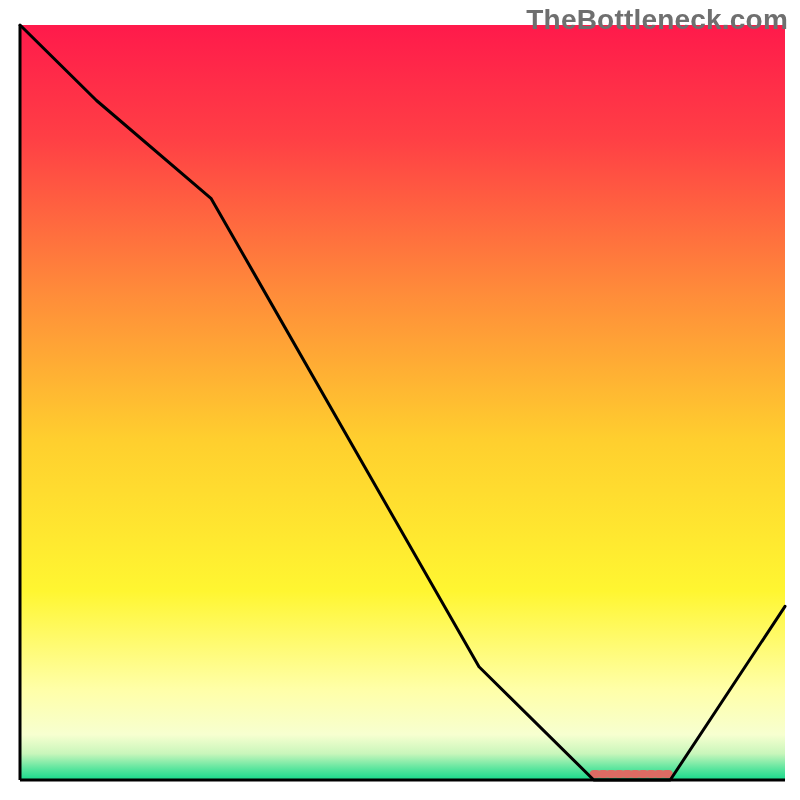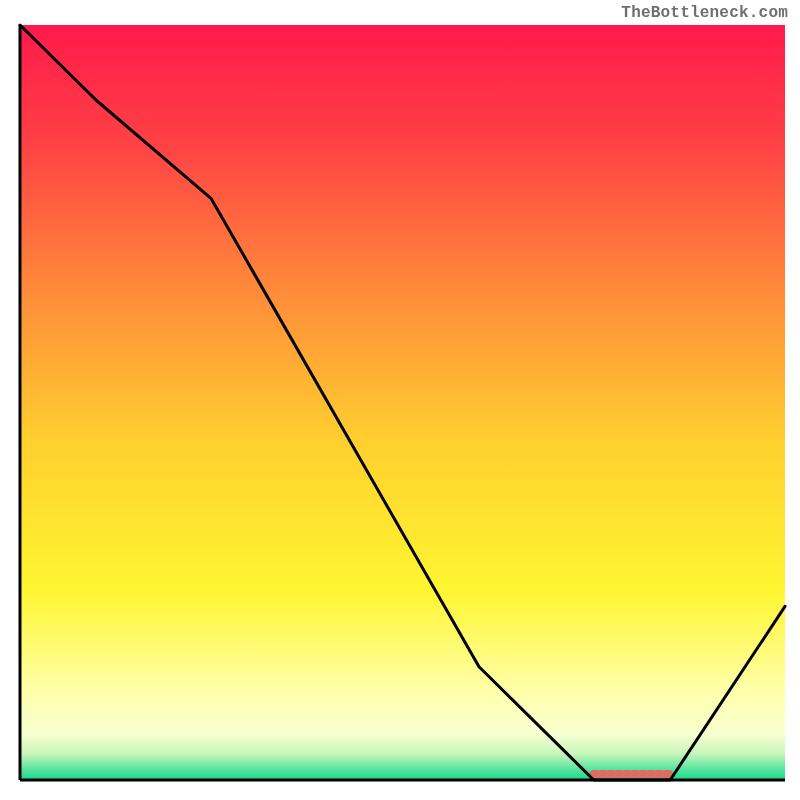--- a/index.html
+++ b/index.html
@@ -18,26 +18,25 @@
   }
   #chart-svg {
     display: block;
     width: 800px;
     height: 800px;
   }
   #watermark {
     position: absolute;
     top: 4px;
     right: 12px;
-    font-size: 16px;
+    font-size: 28px;
     font-weight: 600;
     color: #6f6f6f;
     letter-spacing: 0.2px;
     user-select: none;
-    font-family: Liberation Mono, monospace;
   }
 </style>
 </head>
 <body>
 
 <div id="chart-wrap">
   <svg id="chart-svg" viewBox="0 0 800 800">
       <defs>
         <linearGradient id="bg-grad" x1="0" y1="0" x2="0" y2="1">
           <stop offset="0%" stop-color="#ff1a4b"></stop>

